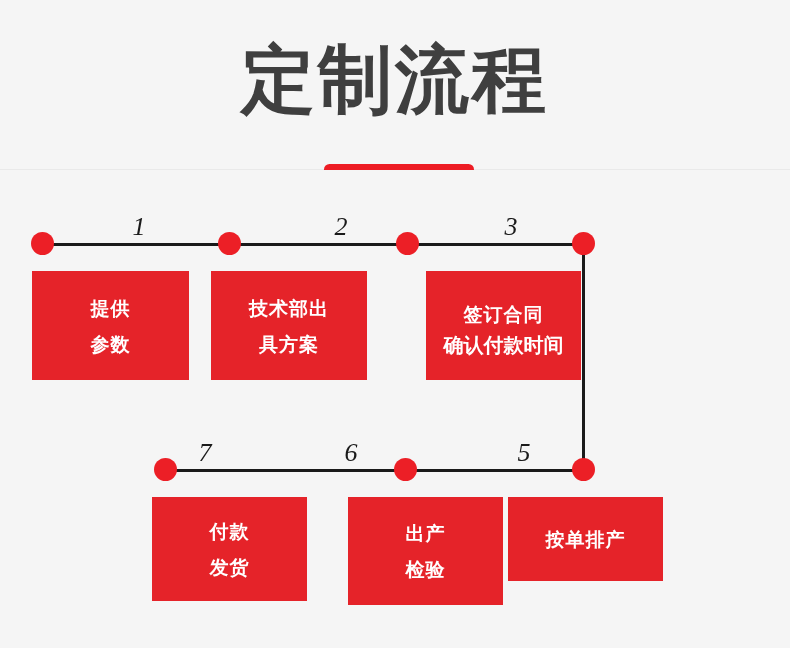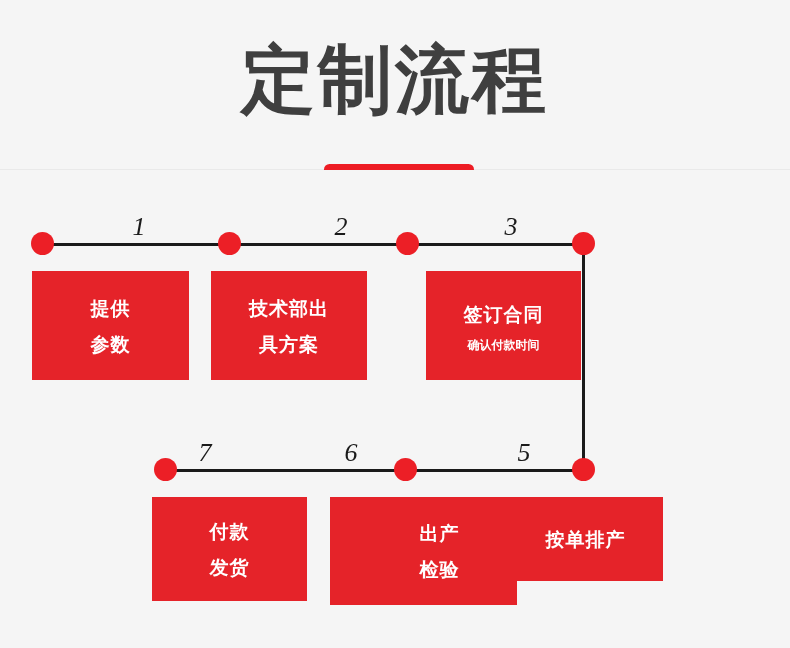--- a/index.html
+++ b/index.html
@@ -116,21 +116,21 @@
     font-weight: bold;
     font-family: "DejaVu Sans", "Liberation Sans", sans-serif;
   }
   .box .box-main {
     font-size: 19px;
     line-height: 36px;
     letter-spacing: 1px;
     white-space: pre-line;
   }
   .box .box-sub {
-    font-size: 12px;
+    font-size: 20px;
     line-height: 22px;
     letter-spacing: 0px;
     margin-top: 2px;
     font-weight: bold;
   }
 </style>
 </head>
 <body>
 
 <div id="root">
@@ -179,21 +179,21 @@
     <div class="box" style="left:390px; top:101px; width:155px; height:109px;margin-left:36px;">
       <div class="box-main">签订合同</div>
       <div class="box-sub">确认付款时间</div>
     </div>
 
 
     <div class="box" style="left:508px; top:327px; width:155px; height:84px;">
       <div class="box-main">按单排产</div>
     </div>
 
-    <div class="box" style="left:330px; top:327px; width:155px; height:108px;padding-left:32px;">
+    <div class="box" style="left:348px; top:327px; width:155px; height:108px;">
       <div class="box-main">出产
 检验</div>
     </div>
 
     <div class="box" style="left:152px; top:327px; width:155px; height:104px;">
       <div class="box-main">付款
 发货</div>
     </div>
 
   </div>

